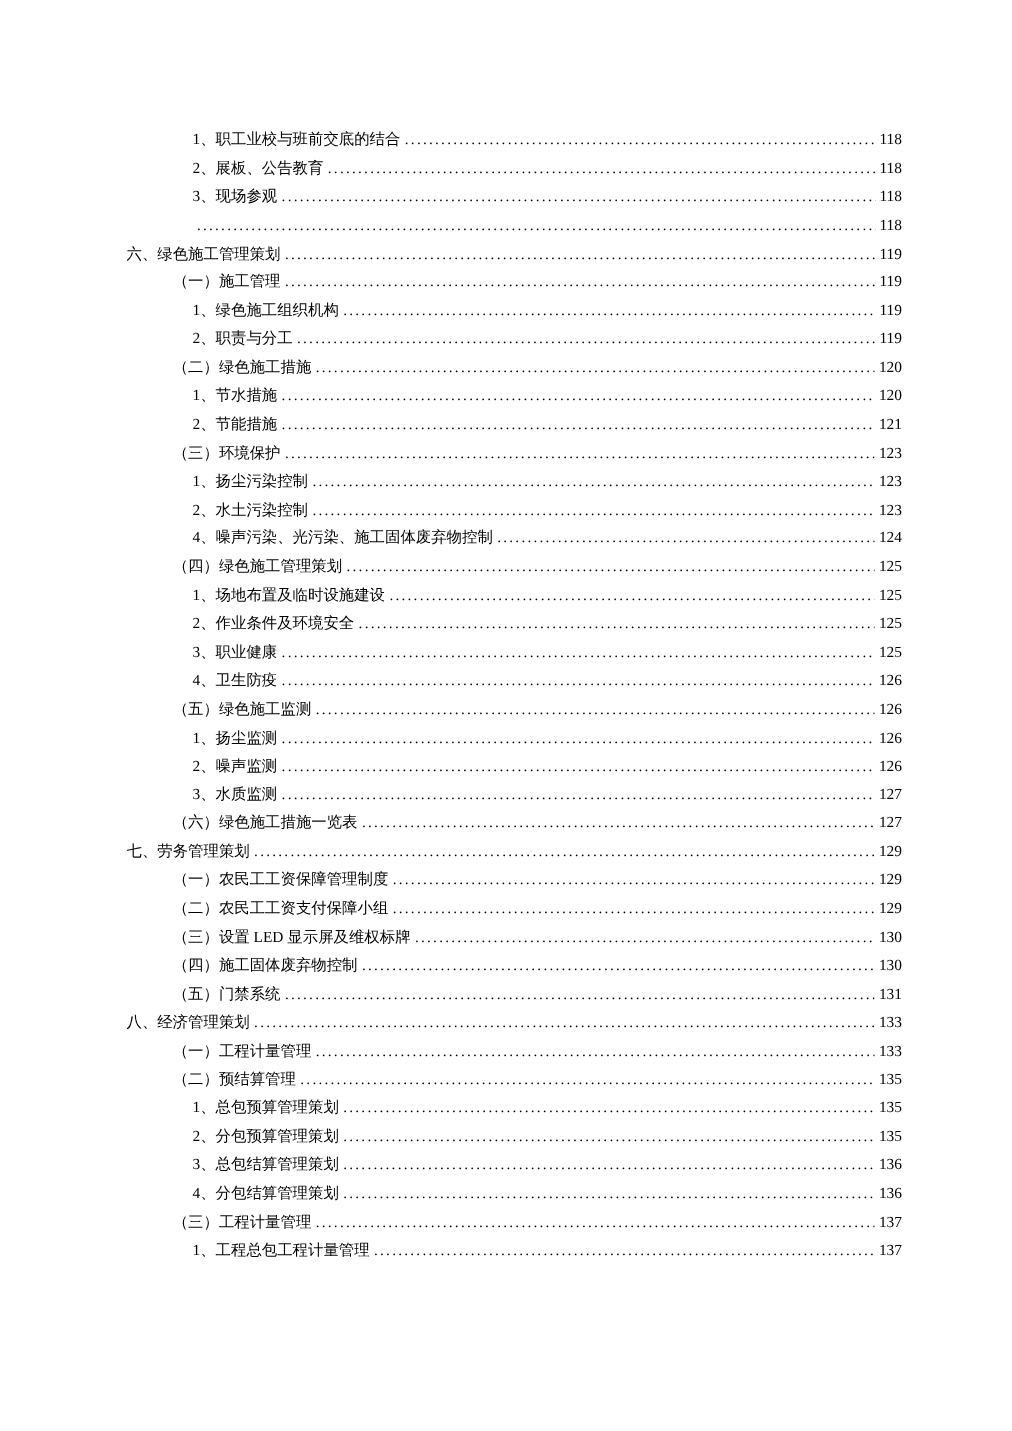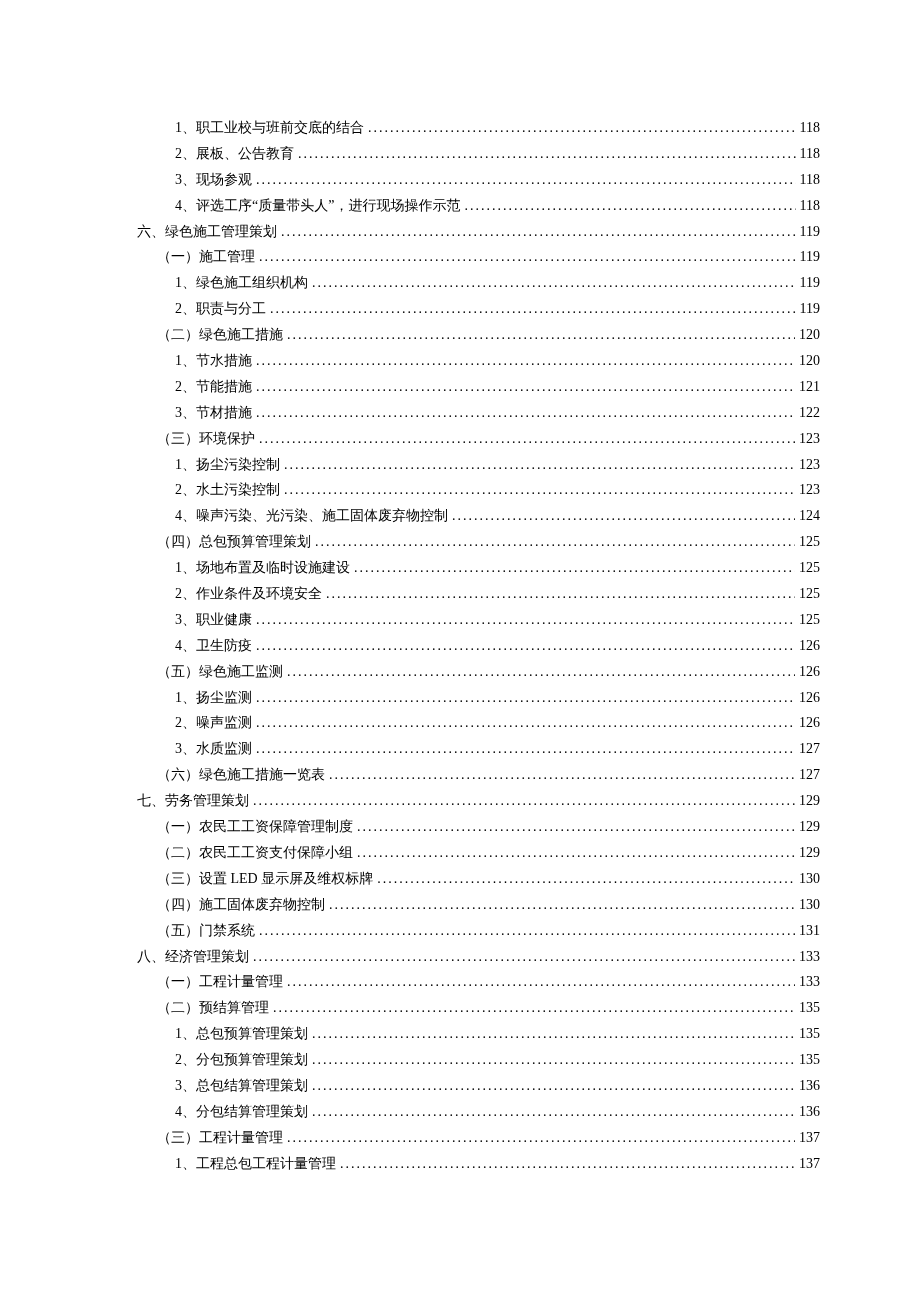--- a/index.html
+++ b/index.html
@@ -24,21 +24,21 @@
       flex: 1 1 auto;
       overflow: hidden;
       letter-spacing: 2px;
       color: #000;
       margin: 0 4px;
     }
     .toc-entry .dots::before {
       content: "..................................................................................................................................................................";
     }
     .toc-entry .page { flex: 0 0 auto; }
-    .level-1 { padding-left: 0px; margin-left: 22px; }
+    .level-1 { padding-left: 0px; }
     .level-2 { padding-left: 42px; }
     .level-3 { padding-left: 60px; }
   </style>
 </head>
 <body>
 
 <div id="toc-container">
     <div class="toc-entry level-3">
       <span class="label">1、职工业校与班前交底的结合</span>
       <span class="dots"></span>
@@ -48,21 +48,20 @@
       <span class="label">2、展板、公告教育</span>
       <span class="dots"></span>
       <span class="page">118</span>
     </div>
     <div class="toc-entry level-3">
       <span class="label">3、现场参观</span>
       <span class="dots"></span>
       <span class="page">118</span>
     </div>
     <div class="toc-entry level-3">
-      <span class="label">4、评选工序“质量带头人”，进行现场操作示范</span>
       <span class="dots"></span>
       <span class="page">118</span>
     </div>
     <div class="toc-entry level-1">
       <span class="label">六、绿色施工管理策划</span>
       <span class="dots"></span>
       <span class="page">119</span>
     </div>
     <div class="toc-entry level-2">
       <span class="label">（一）施工管理</span>
@@ -87,25 +86,20 @@
     <div class="toc-entry level-3">
       <span class="label">1、节水措施</span>
       <span class="dots"></span>
       <span class="page">120</span>
     </div>
     <div class="toc-entry level-3">
       <span class="label">2、节能措施</span>
       <span class="dots"></span>
       <span class="page">121</span>
     </div>
-    <div class="toc-entry level-3">
-      <span class="label">3、节材措施</span>
-      <span class="dots"></span>
-      <span class="page">122</span>
-    </div>
     <div class="toc-entry level-2">
       <span class="label">（三）环境保护</span>
       <span class="dots"></span>
       <span class="page">123</span>
     </div>
     <div class="toc-entry level-3">
       <span class="label">1、扬尘污染控制</span>
       <span class="dots"></span>
       <span class="page">123</span>
     </div>
@@ -113,21 +107,21 @@
       <span class="label">2、水土污染控制</span>
       <span class="dots"></span>
       <span class="page">123</span>
     </div>
     <div class="toc-entry level-3">
       <span class="label">4、噪声污染、光污染、施工固体废弃物控制</span>
       <span class="dots"></span>
       <span class="page">124</span>
     </div>
     <div class="toc-entry level-2">
-      <span class="label">（四）总包预算管理策划</span>
+      <span class="label">（四）绿色施工管理策划</span>
       <span class="dots"></span>
       <span class="page">125</span>
     </div>
     <div class="toc-entry level-3">
       <span class="label">1、场地布置及临时设施建设</span>
       <span class="dots"></span>
       <span class="page">125</span>
     </div>
     <div class="toc-entry level-3">
       <span class="label">2、作业条件及环境安全</span>

